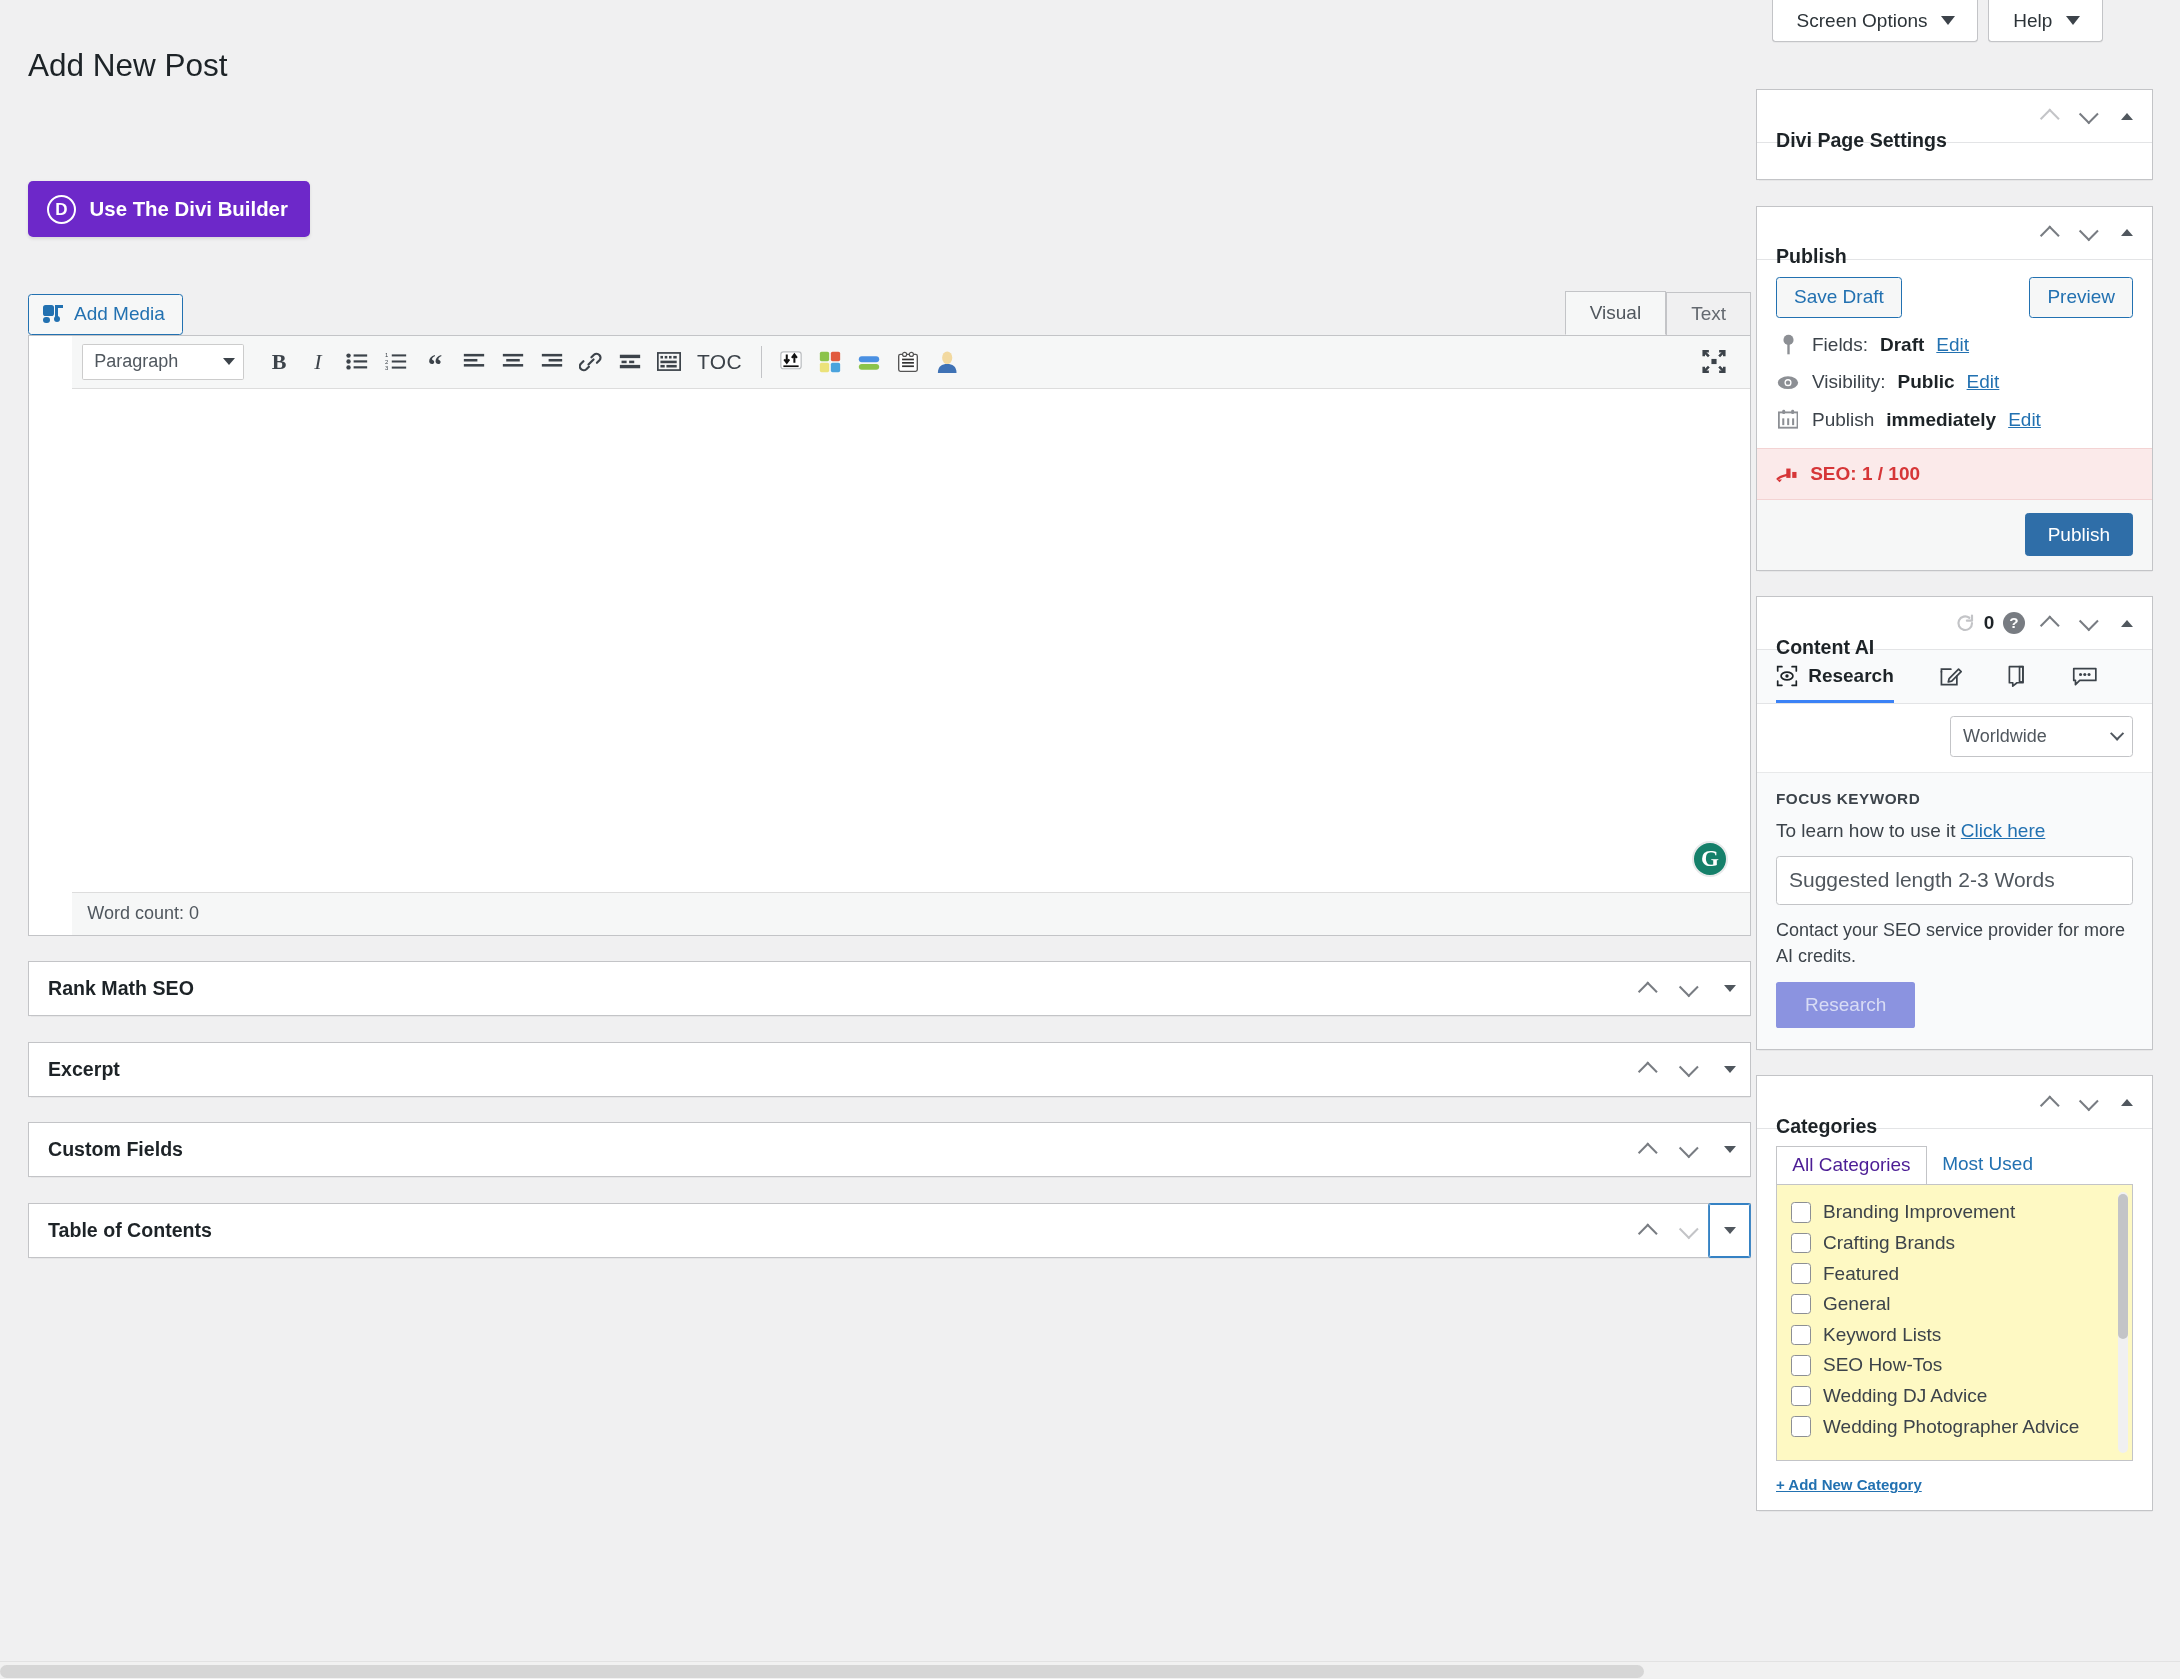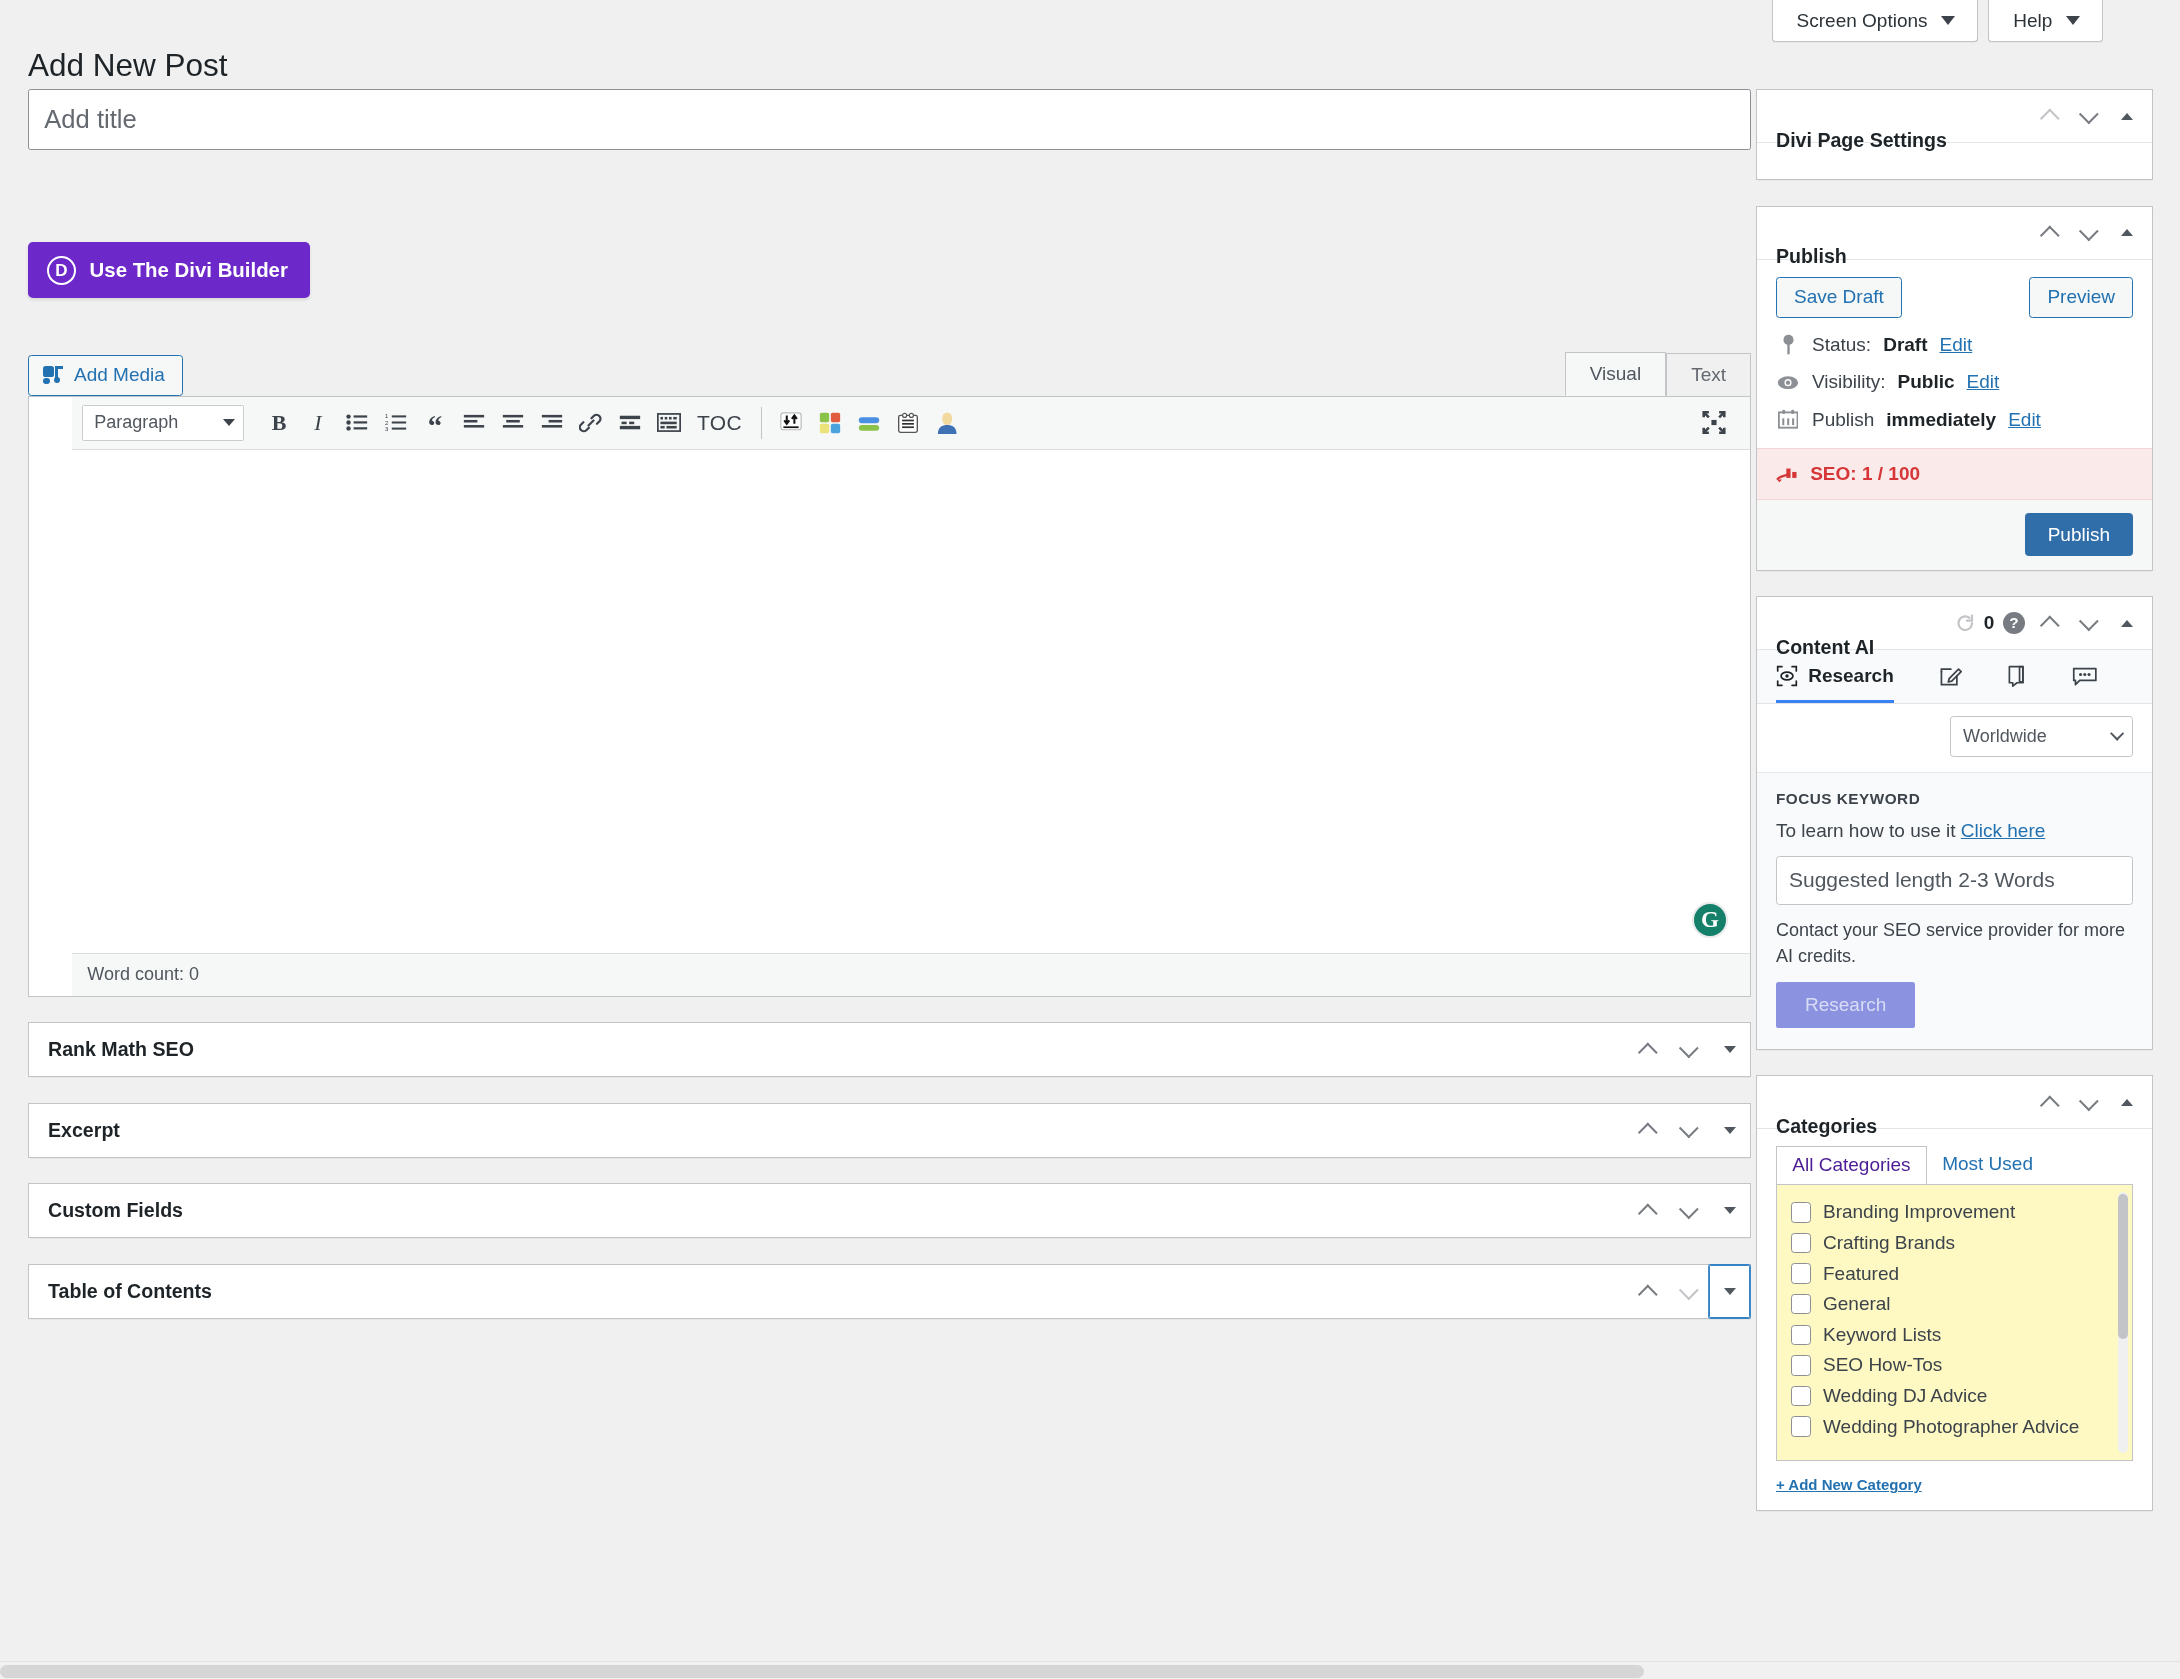--- a/index.html
+++ b/index.html
@@ -278,21 +278,20 @@
     <div class="meta-btn">
       <span>Help</span>
       <span class="caret-dn"></span>
     </div>
   </div>
 
   <h1 class="page-title">Add New Post</h1>
 
   <div class="main-col">
 
-    <input class="title-input" type="text" placeholder="Add title" style="">
 
     <div class="divi-row">
       <button class="divi-btn">
         <span class="divi-d">
             <span>D</span>
           </span>
         <span>Use The Divi Builder</span>
       </button>
     </div>
 
@@ -570,21 +569,21 @@
         <button class="btn-sec">Preview</button>
       </div>
 
       <div class="pub-row">
         <span class="ic">
           <svg width="17" height="22" viewBox="0 0 20 26">
               <circle cx="10" cy="7" r="6" fill="#8c8f94"></circle>
               <rect x="8.6" y="10" width="2.8" height="14" fill="#8c8f94"></rect>
             </svg>
         </span>
-        <span>Status:</span>
+        <span>Fields:</span>
         <b>Draft</b>
         <a href="#">Edit</a>
       </div>
 
       <div class="pub-row">
         <span class="ic">
           <svg width="22" height="15.3" viewBox="0 0 26 18">
               <ellipse cx="13" cy="9" rx="12" ry="7.5" fill="#8c8f94"></ellipse>
               <circle cx="13" cy="9" r="4.2" fill="#fff"></circle>
               <circle cx="13" cy="9" r="2.6" fill="#8c8f94"></circle>

